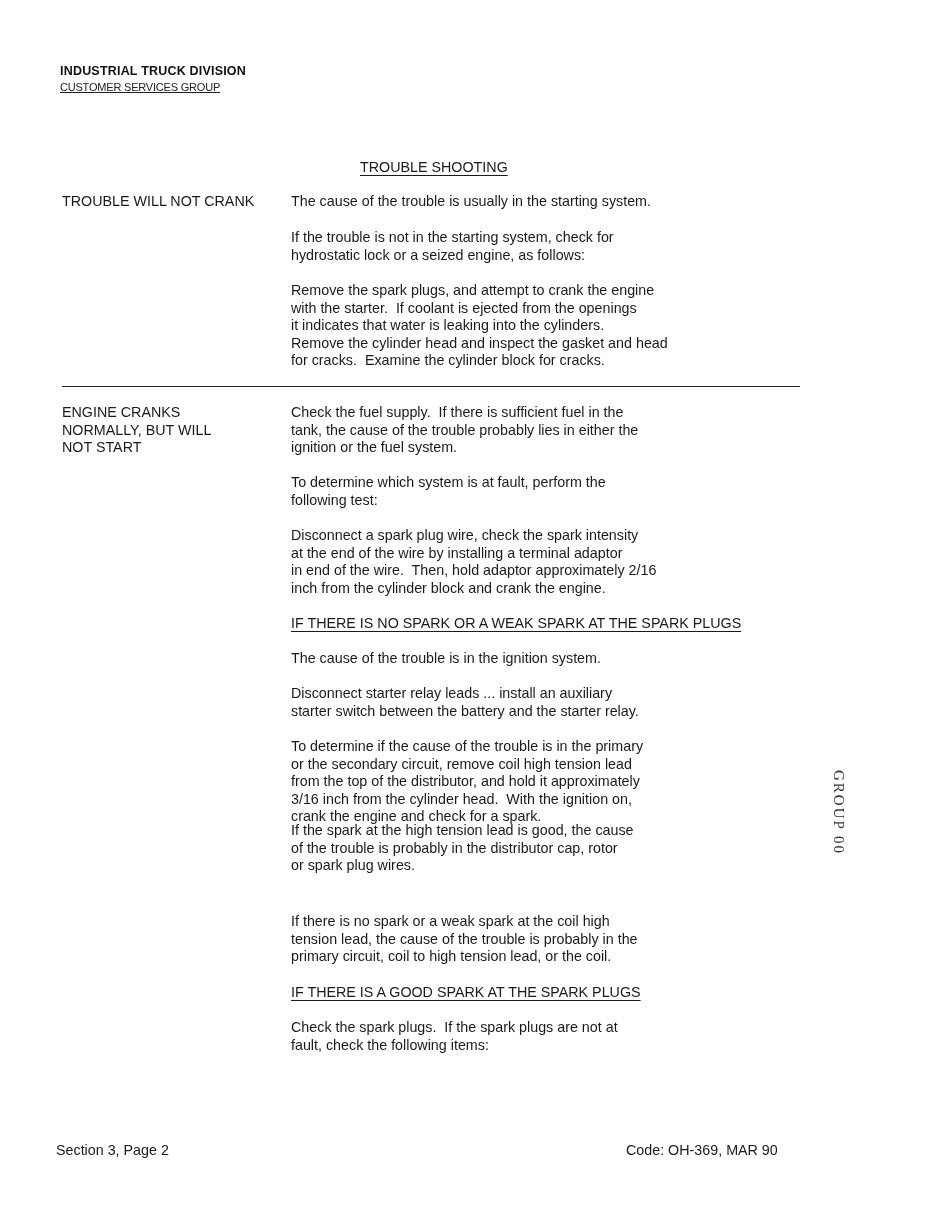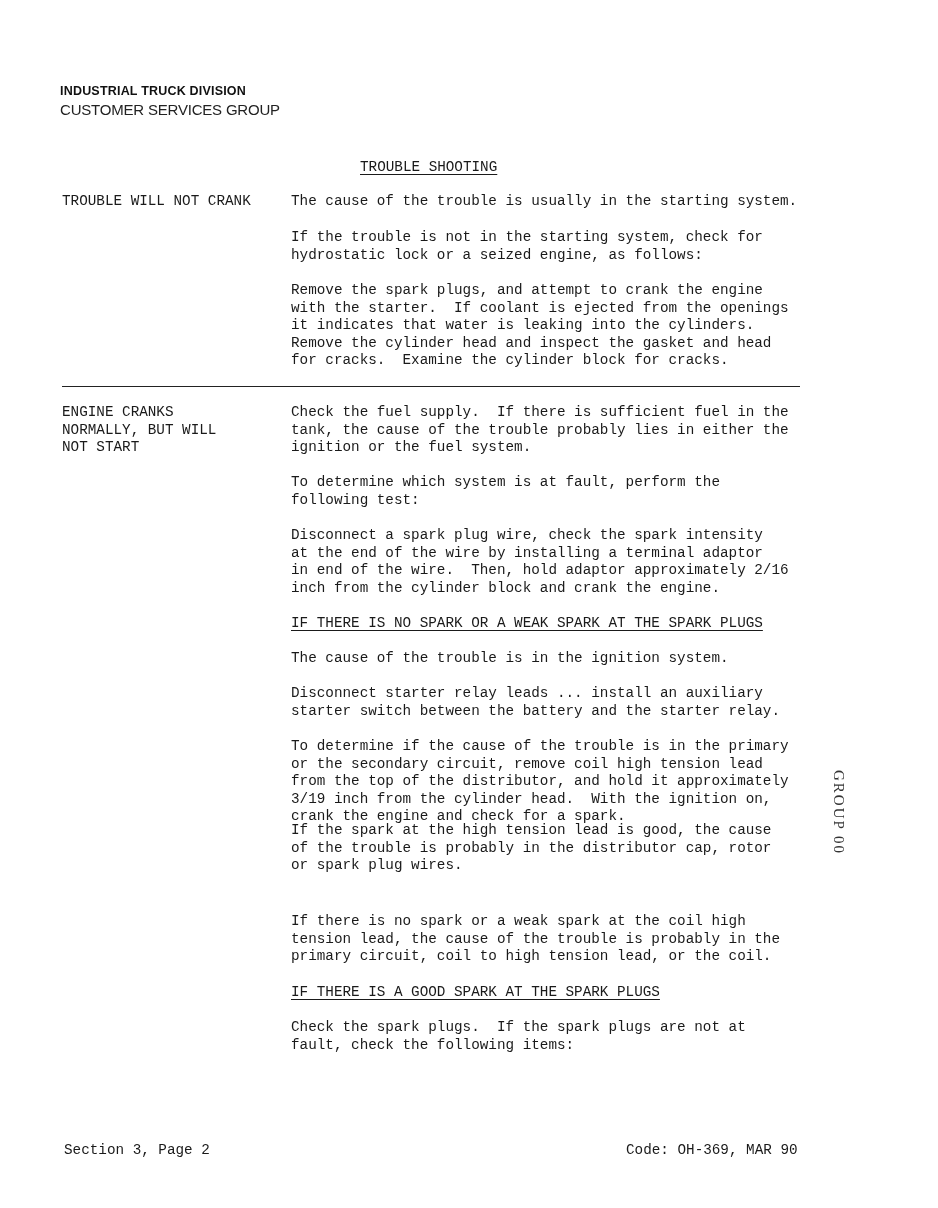--- a/index.html
+++ b/index.html
@@ -1,27 +1,27 @@
 <!DOCTYPE html>
 <html><head>
 <meta charset="utf-8">
 <style>
   html, body { margin: 0; padding: 0; background: #ffffff; }
   body { width: 938px; height: 1208px; position: relative; overflow: hidden; color: #1a1a1a; }
   .header { position: absolute; left: 60px; top: 64px; font-family: "Liberation Sans", sans-serif; }
-  .header .div { font-size: 12.5px; font-weight: bold; letter-spacing: 0.2px; color: #111; margin-top: 20px; }
-  .header .grp { font-size: 15px; margin-top: 3px; color: #222; letter-spacing: -0.2px; }
-  .mono { font-family: Liberation Mono, monospace; font-size: 14.3px; line-height: 17.6px; white-space: pre; }
+  .header .div { font-size: 12.5px; font-weight: bold; letter-spacing: 0.2px; color: #111; }
+  .header .grp { font-size: 11px; margin-top: 3px; color: #222; letter-spacing: -0.2px; text-decoration: underline; }
+  .mono { font-family: Liberation Sans, sans-serif; font-size: 14.3px; line-height: 17.6px; white-space: pre; }
   .title { position: absolute; left: 360px; top: 159px; text-decoration: underline; text-underline-offset: 3px; }
   .side { position: absolute; left: 62px; }
   .para { position: absolute; left: 291px; }
   .sub { position: absolute; left: 291px; text-decoration: underline; text-underline-offset: 3px; }
   .rule { position: absolute; left: 62px; top: 386px; width: 738px; height: 1px; background: #222; }
   .vert { position: absolute; left: 830px; top: 770px; font-family: "Liberation Serif", serif; font-size: 15px; writing-mode: vertical-rl; letter-spacing: 2px; color: #333; }
-  .footer-left { position: absolute; left: 64px; top: 1142px; }
+  .footer-left { position: absolute; left: 56px; top: 1142px; }
   .footer-right { position: absolute; left: 626px; top: 1142px; }
 </style>
 </head>
 <body>
 
 <div class="header">
   <div class="div">INDUSTRIAL TRUCK DIVISION</div>
   <div class="grp">CUSTOMER SERVICES GROUP</div>
 </div>
 
@@ -52,21 +52,21 @@
 in end of the wire.  Then, hold adaptor approximately 2/16
 inch from the cylinder block and crank the engine.</div>
 
 <div class="mono sub" style="top:615px">IF THERE IS NO SPARK OR A WEAK SPARK AT THE SPARK PLUGS</div>
 <div class="mono para" style="top:650px">The cause of the trouble is in the ignition system.</div>
 <div class="mono para" style="top:685px">Disconnect starter relay leads ... install an auxiliary
 starter switch between the battery and the starter relay.</div>
 <div class="mono para" style="top:738px">To determine if the cause of the trouble is in the primary
 or the secondary circuit, remove coil high tension lead
 from the top of the distributor, and hold it approximately
-3/19 inch from the cylinder head.  With the ignition on,
+3/16 inch from the cylinder head.  With the ignition on,
 crank the engine and check for a spark.</div>
 <div class="mono para" style="top:822px">If the spark at the high tension lead is good, the cause
 of the trouble is probably in the distributor cap, rotor
 or spark plug wires.</div>
 <div class="mono para" style="top:913px">If there is no spark or a weak spark at the coil high
 tension lead, the cause of the trouble is probably in the
 primary circuit, coil to high tension lead, or the coil.</div>
 
 <div class="mono sub" style="top:984px">IF THERE IS A GOOD SPARK AT THE SPARK PLUGS</div>
 <div class="mono para" style="top:1019px">Check the spark plugs.  If the spark plugs are not at

